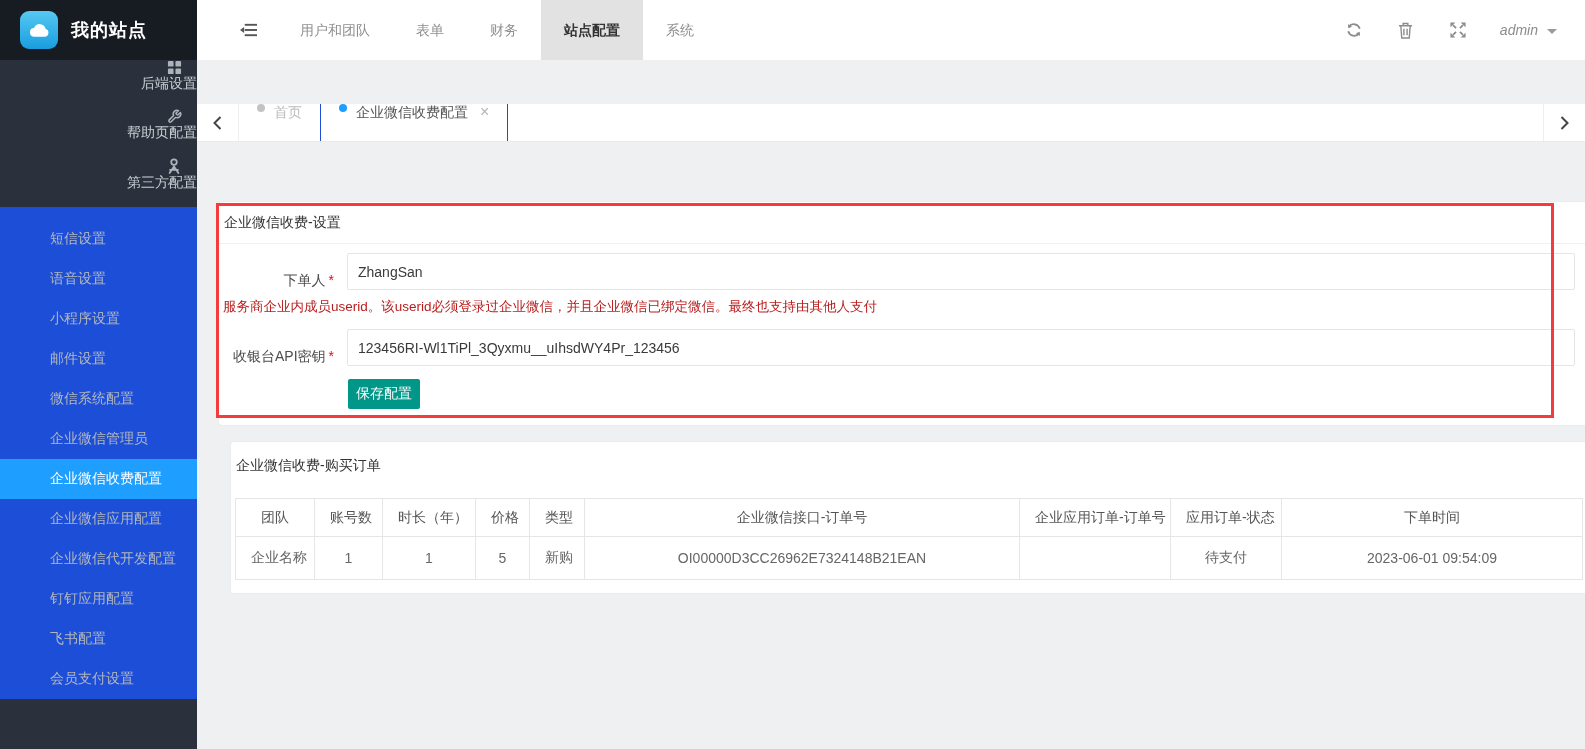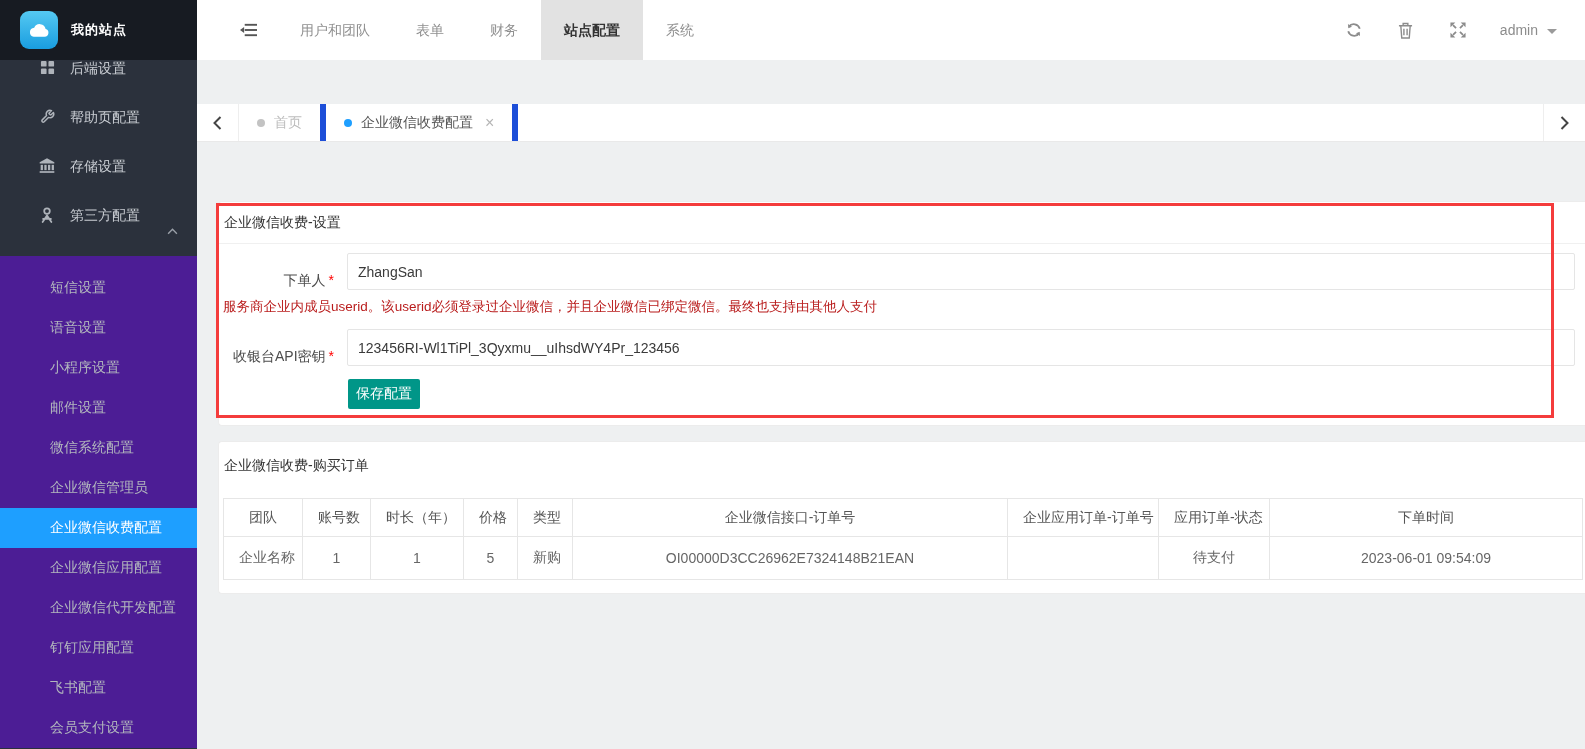--- a/index.html
+++ b/index.html
@@ -11,45 +11,45 @@
     width:1585px;height:749px;overflow:hidden;
     font-family:"Liberation Sans","DejaVu Sans",sans-serif;
     background:#eef0f1;font-size:14px;
   }
   .app{display:flex;width:1585px;height:749px;}
 
   
   .sidebar{flex:0 0 197px;width:197px;background:#2b313c;display:flex;flex-direction:column;user-select:none;}
   .logo-strip{flex:0 0 60px;height:60px;background:#171b22;display:flex;align-items:center;padding-left:20px;gap:13px;}
   .logo-badge{width:38px;height:38px;border-radius:9px;background:linear-gradient(180deg,#55c9f2,#199ddf);display:flex;align-items:center;justify-content:center;}
-  .brand-title{color:#fff;font-size:13px;font-weight:bold;letter-spacing:1px;}
-  .menu-item{height:49px;display:flex;align-items:flex-start;padding-left:38px;color:#c9cdd3;cursor:pointer;position:relative;}
+  .brand-title{color:#fff;font-size:18px;font-weight:bold;letter-spacing:1px;}
+  .menu-item{height:49px;display:flex;align-items:flex-end;padding-left:25px;color:#c9cdd3;cursor:pointer;position:relative;flex-direction:column;}
   .mi-icon{width:18px;margin-right:14px;display:flex;align-items:center;justify-content:center;color:#aeb3ba;}
   .mi-chev{position:absolute;right:19px;top:21px;color:#9aa0a8;}
-  .submenu{flex:1;background:#4c1d95;padding-top:12px;}
+  .submenu{flex:1;background:#1d4ed8;padding-top:12px;}
   .submenu-item{height:40px;display:flex;align-items:center;padding-left:50px;color:#b2b7bd;cursor:pointer;}
   .submenu-item.active{background:var(--blue);color:#fff;}
 
   
   .main{flex:1;min-width:0;display:flex;flex-direction:column;gap:44px;}
 
   .topbar{flex:0 0 60px;height:60px;background:#fff;display:flex;align-items:center;}
   .fold-btn{width:58px;height:60px;margin-left:22px;display:flex;align-items:center;justify-content:center;color:#555;cursor:pointer;}
   .nav-item{padding:0 23px;height:60px;line-height:60px;color:#8f8f8f;cursor:pointer;white-space:nowrap;}
   .nav-item.active{background:#e2e2e2;color:#333;font-weight:bold;}
-  .topbar-right{margin-left:auto;display:flex;align-items:flex-end;height:60px;}
+  .topbar-right{margin-left:auto;display:flex;align-items:flex-end;height:60px;font-style:italic;}
   .icon-btn{width:52px;height:60px;display:flex;align-items:center;justify-content:center;color:#8c8c8c;cursor:pointer;}
   .user-menu{display:flex;align-items:center;gap:9px;color:#8c8c8c;padding:0 28px 0 16px;height:60px;cursor:pointer;}
   .caret-down{width:0;height:0;border-left:5px solid transparent;border-right:5px solid transparent;border-top:5px solid #9a9a9a;margin-top:2px;}
 
   .tabbar{flex:0 0 38px;height:38px;background:#fff;border-bottom:1px solid #e9e9e9;display:flex;align-items:stretch;}
   .tab-arrow{width:42px;display:flex;align-items:center;justify-content:center;color:#444;cursor:pointer;}
   .tab-arrow.left{border-right:1px solid #eee;}
   .tab-arrow.right{margin-left:auto;border-left:1px solid #eee;}
-  .tab{display:flex;align-items:center;gap:9px;padding:0 18px;border-right:6px solid #1d4ed8;color:#bdbdbd;cursor:pointer;white-space:nowrap;}
+  .tab{display:flex;gap:9px;padding:0 18px;border-right:1px solid #1d4ed8;color:#bdbdbd;cursor:pointer;white-space:nowrap;}
   .tab-dot{width:8px;height:8px;border-radius:50%;background:#c3c3c3;flex:0 0 8px;}
   .tab.active{color:#555;}
   .tab.active .tab-dot{background:var(--blue);}
   .tab-close{color:#b5b5b5;font-size:16px;margin-left:3px;line-height:1;}
 
   .content{flex:1;background:#eef0f1;padding:15px 0 0 21px;position:relative;overflow:hidden;}
 
   .card{background:#fff;border:1px solid #ececec;border-right:none;border-radius:4px 0 0 4px;}
   .card-title{color:#333;padding:12px 15px 11px 5px;}
   .card-settings{margin-bottom:15px;padding-bottom:16px;}
@@ -57,21 +57,21 @@
 
   .form-area{padding-top:9px;}
   .form-row{display:flex;align-items:flex-end;}
   .form-row.second{margin-top:13px;}
   .form-label{flex:0 0 103px;margin-left:12px;text-align:right;color:#4d4d4d;white-space:nowrap;}
   .required-star{color:#f00;margin-left:3px;}
   .form-input{flex:1;height:37px;border:1px solid #e5e5e5;border-radius:2px;margin-left:13px;margin-right:10px;padding:0 10px;font-size:14px;color:#3a3a3a;font-family:inherit;outline:none;background:#fff;}
   .form-help{font-size:13.5px;color:#b91c1c;margin:8px 2px 0 4px;}
   .save-btn{margin:13px 0 0 129px;height:30px;padding:0 8px;background:var(--green);color:#fff;border:none;border-radius:2px;font-size:14px;font-family:inherit;cursor:pointer;}
 
-  .card-orders{padding-bottom:13px;}
+  .card-orders{padding-bottom:13px;margin-left:12px;}
   .card-orders .card-title{padding-top:15px;padding-bottom:13px;}
   .table-wrap{padding:10px 2px 0 4px;}
   table.orders{border-collapse:collapse;width:100%;table-layout:fixed;}
   .orders th,.orders td{border:1px solid #e6e6e6;text-align:center;padding:0 15px;font-weight:normal;overflow:hidden;white-space:nowrap;}
   .orders th{height:38px;color:#555;}
   .orders td{height:43px;color:#666;}
 
   .annotation{position:absolute;left:19px;top:17px;width:1338px;height:215px;border:3px solid var(--red);pointer-events:none;z-index:6;}
 
   svg{display:block;}
@@ -103,35 +103,20 @@
         </span>
         <span>后端设置</span>
       </div>
       <div class="menu-item">
         <span class="mi-icon">
           <svg width="15" height="15" viewBox="0 0 24 24" fill="none" stroke="#aeb3ba" stroke-width="2.4" stroke-linecap="round" stroke-linejoin="round">
             <path d="M14.7 6.3a1 1 0 0 0 0 1.4l1.6 1.6a1 1 0 0 0 1.4 0l3.77-3.77a6 6 0 0 1-7.94 7.94l-6.91 6.91a2.12 2.12 0 0 1-3-3l6.91-6.91a6 6 0 0 1 7.94-7.94l-3.76 3.76z"></path>
           </svg>
         </span>
         <span>帮助页配置</span>
-      </div>
-      <div class="menu-item">
-        <span class="mi-icon">
-          <svg width="16" height="15" viewBox="0 0 24 22">
-            <g fill="#aeb3ba">
-              <path d="M12 0 1 6v2h22V6L12 0z"></path>
-              <rect x="2.5" y="10" width="3.4" height="8"></rect>
-                <rect x="8" y="10" width="3.4" height="8"></rect>
-              <rect x="13.5" y="10" width="3.4" height="8"></rect>
-                <rect x="19" y="10" width="3.4" height="8"></rect>
-              <rect x="1" y="19.5" width="22" height="2.5"></rect>
-            </g>
-          </svg>
-        </span>
-        <span>存储设置</span>
       </div>
       <div class="menu-item">
         <span class="mi-icon">
           <svg width="14" height="16" viewBox="0 0 16 18" fill="none" stroke="#aeb3ba" stroke-width="2" stroke-linecap="round">
             <circle cx="8" cy="4.5" r="3.2"></circle>
             <path d="M8 9.5 3 17M8 9.5 13 17M3.5 13.5h9"></path>
           </svg>
         </span>
         <span>第三方配置</span>
         <span class="mi-chev">

